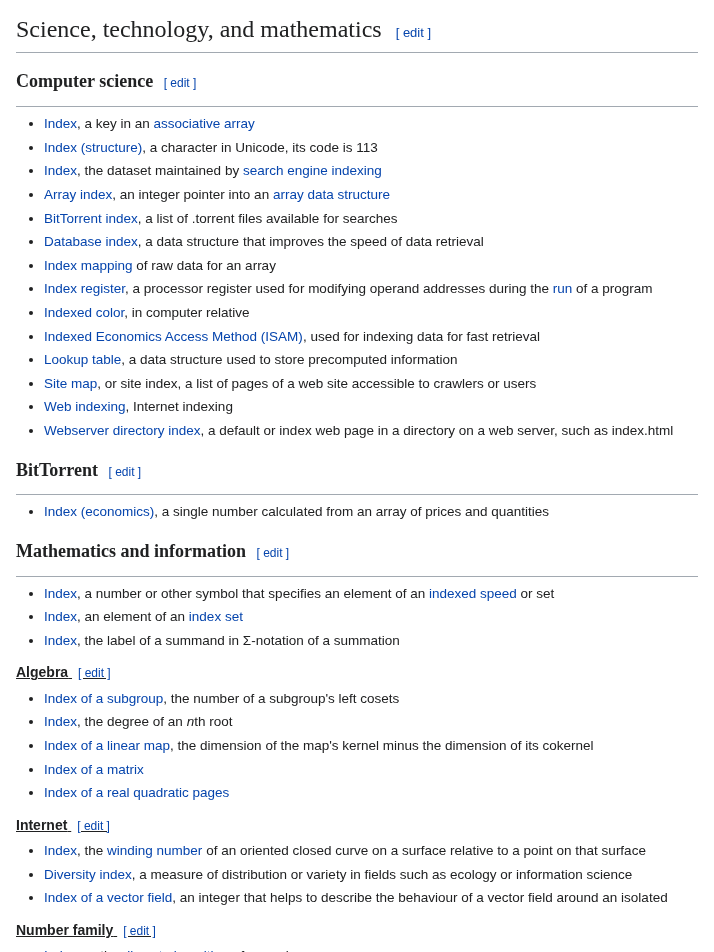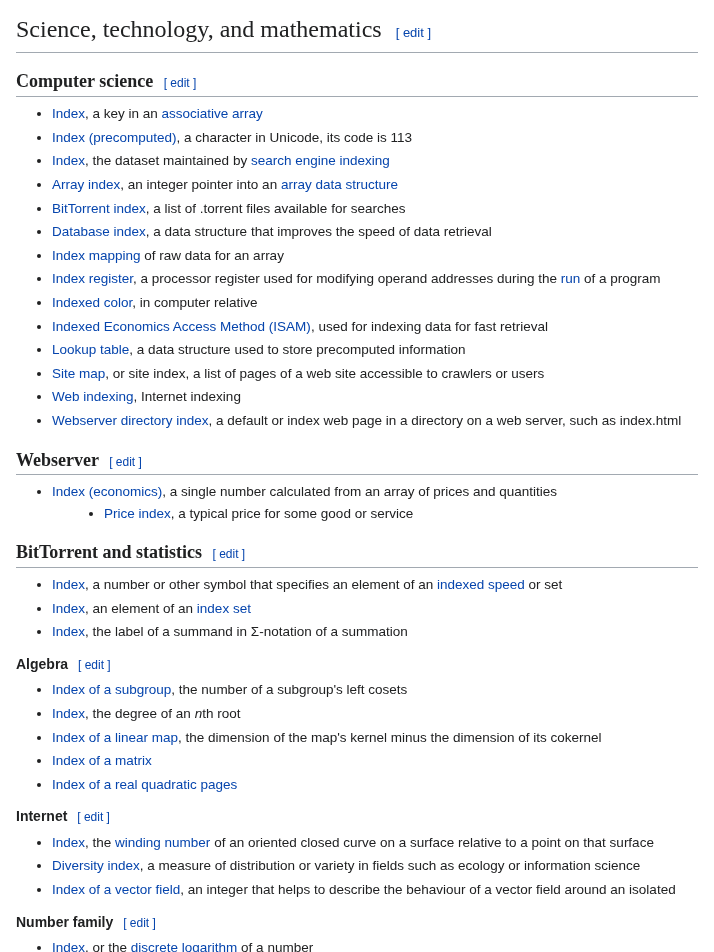--- a/index.html
+++ b/index.html
@@ -26,45 +26,46 @@
       color: #0645ad;
       font-family: sans-serif;
     }
     h2.section-title {
       font-family: 'Linux Libertine', 'Georgia', serif;
       font-size: 18px;
       font-weight: bold;
       border-bottom: 1px solid #a2a9b1;
       margin-top: 14px;
       margin-bottom: 6px;
-      padding-bottom: 0;
+      padding-bottom: 10px;
     }
     h2.section-title .edit-link {
       font-size: 12px;
       font-weight: normal;
       margin-left: 6px;
       color: #0645ad;
       font-family: sans-serif;
     }
     h3.sub-section-title {
       font-family: sans-serif;
       font-size: 14px;
       font-weight: bold;
       margin-top: 10px;
       margin-bottom: 4px;
+      text-decoration: underline;
     }
     h3.sub-section-title .edit-link {
       font-size: 12px;
       font-weight: normal;
       margin-left: 6px;
       color: #0645ad;
     }
     ul.bullet-list {
       list-style: disc;
-      margin-left: 36px;
+      margin-left: 28px;
       margin-bottom: 4px;
     }
     ul.bullet-list li {
       margin-bottom: 2px;
       font-family: sans-serif;
       font-size: 13.5px;
     }
     ul.sub-bullet-list {
       list-style: disc;
       margin-left: 52px;
@@ -87,50 +88,47 @@
   <span>Science, technology, and mathematics</span>
   <a class="edit-link wikilink" href="#">[ edit ]</a>
 </h1>
 
 <h2 class="section-title">
   <span>Computer science</span>
   <a class="edit-link wikilink" href="#">[ edit ]</a>
 </h2>
 <ul class="bullet-list">
   <li><a class="wikilink" href="#">Index</a><span>, a key in an </span><a class="wikilink" href="#">associative array</a></li>
-  <li><a class="wikilink" href="#">Index (precomputed)</a><span>, a character in Unicode, its code is 113</span></li>
+  <li><a class="wikilink" href="#">Index (structure)</a><span>, a character in Unicode, its code is 113</span></li>
   <li><a class="wikilink" href="#">Index</a><span>, the dataset maintained by </span><a class="wikilink" href="#">search engine indexing</a></li>
   <li><a class="wikilink" href="#">Array index</a><span>, an integer pointer into an </span><a class="wikilink" href="#">array data structure</a></li>
   <li><a class="wikilink" href="#">BitTorrent index</a><span>, a list of .torrent files available for searches</span></li>
   <li><a class="wikilink" href="#">Database index</a><span>, a data structure that improves the speed of data retrieval</span></li>
   <li><a class="wikilink" href="#">Index mapping</a><span> of raw data for an array</span></li>
   <li><a class="wikilink" href="#">Index register</a><span>, a processor register used for modifying operand addresses during the </span><a class="wikilink" href="#">run</a><span> of a program</span></li>
   <li><a class="wikilink" href="#">Indexed color</a><span>, in computer relative</span></li>
   <li><a class="wikilink" href="#">Indexed Economics Access Method (ISAM)</a><span>, used for indexing data for fast retrieval</span></li>
   <li><a class="wikilink" href="#">Lookup table</a><span>, a data structure used to store precomputed information</span></li>
   <li><a class="wikilink" href="#">Site map</a><span>, or site index, a list of pages of a web site accessible to crawlers or users</span></li>
   <li><a class="wikilink" href="#">Web indexing</a><span>, Internet indexing</span></li>
   <li><a class="wikilink" href="#">Webserver directory index</a><span>, a default or index web page in a directory on a web server, such as index.html</span></li>
 </ul>
 
 <h2 class="section-title">
-  <span>Webserver</span>
+  <span>BitTorrent</span>
   <a class="edit-link wikilink" href="#">[ edit ]</a>
 </h2>
 <ul class="bullet-list">
   <li>
     <a class="wikilink" href="#">Index (economics)</a><span>, a single number calculated from an array of prices and quantities</span>
-    <ul class="sub-bullet-list">
-      <li><a class="wikilink" href="#">Price index</a><span>, a typical price for some good or service</span></li>
-    </ul>
   </li>
 </ul>
 
 <h2 class="section-title">
-  <span>BitTorrent and statistics</span>
+  <span>Mathematics and information</span>
   <a class="edit-link wikilink" href="#">[ edit ]</a>
 </h2>
 <ul class="bullet-list">
   <li><a class="wikilink" href="#">Index</a><span>, a number or other symbol that specifies an element of an </span><a class="wikilink" href="#">indexed speed</a><span> or set</span></li>
   <li><a class="wikilink" href="#">Index</a><span>, an element of an </span><a class="wikilink" href="#">index set</a></li>
   <li><a class="wikilink" href="#">Index</a><span>, the label of a summand in Σ-notation of a summation</span></li>
 </ul>
 
 <h3 class="sub-section-title">
   <span>Algebra</span>

